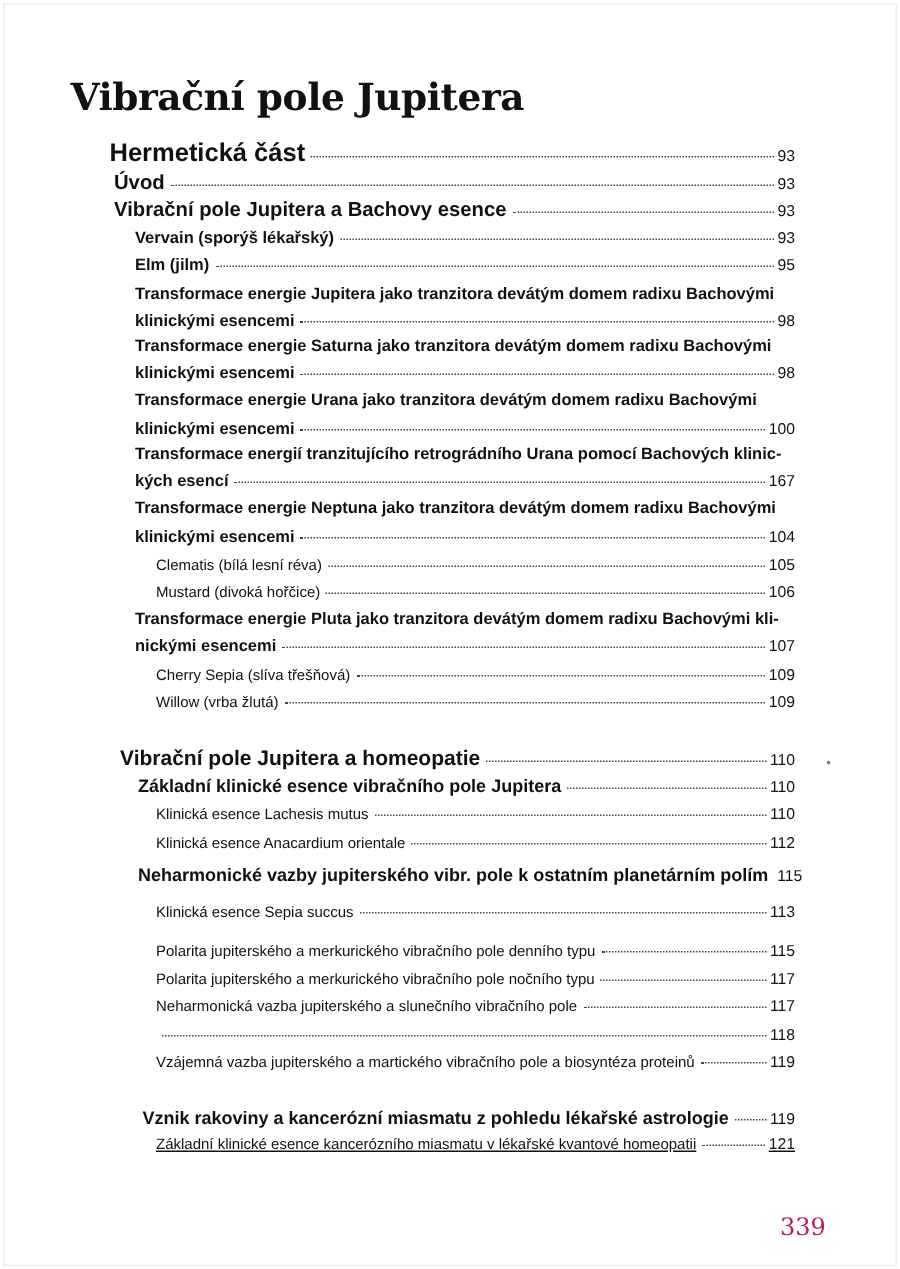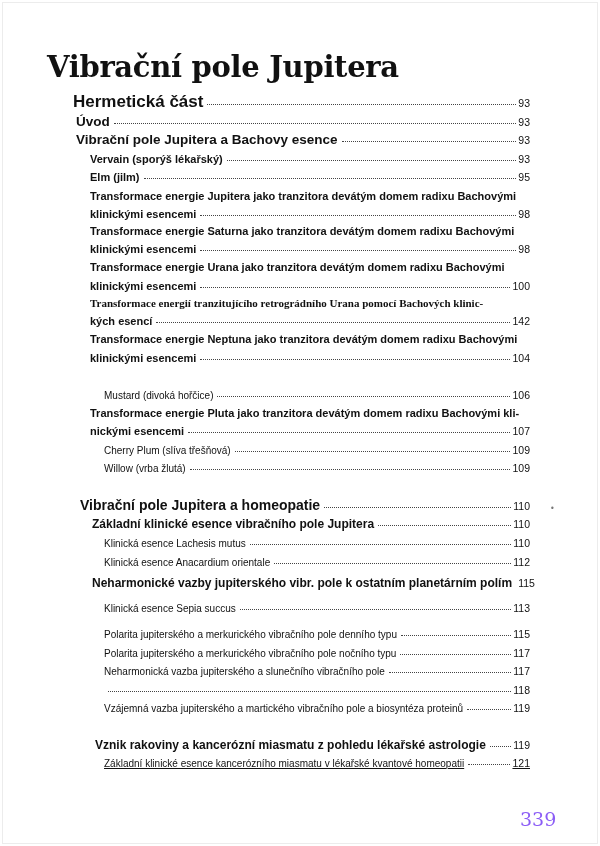--- a/index.html
+++ b/index.html
@@ -12,21 +12,21 @@
     }
     .page-border {
       position: absolute; left: 2px; top: 2px; right: 2px; bottom: 2px;
       border: 1px solid #ececec;
     }
     .title {
       position: absolute;
       left: 47px; top: 50px;
       font-family: "DejaVu Serif", "Liberation Serif", serif;
       font-weight: bold;
-      font-size: 29px;
+      font-size: 25px;
       letter-spacing: -0.3px;
       color: #111;
       margin: 0;
       white-space: nowrap;
     }
     .toc {
       position: absolute;
       left: 0; top: 0; width: 600px; height: 846px;
       font-family: "Liberation Sans", "DejaVu Sans", sans-serif;
     }
@@ -63,22 +63,22 @@
     .l3 .page { font-size: 10.5px; }
     .l1h { font-size: 14px; font-weight: bold; }
     .l1h .page { font-size: 10.5px; }
     .l2h { font-size: 12px; font-weight: bold; }
     .l2h .page { font-size: 10.5px; }
 
     .page-number {
       position: absolute;
       left: 520px; top: 808px;
       font-family: "DejaVu Serif", "Liberation Serif", serif;
-      font-size: 19px;
-      color: #8b5cf6;
+      font-size: 16px;
+      color: #be185d;
     }
     .speck {
       position: absolute; left: 550px; top: 504px;
       font-size: 8px; color: #777;
       font-family: "DejaVu Sans", sans-serif;
     }
   </style>
 </head>
 <body>
 
@@ -132,50 +132,55 @@
     <span class="page">98</span>
   </div>
 
   <div class="wrapline l2" style="left:90px; top:261px;">Transformace energie Urana jako tranzitora devátým domem radixu Bachovými</div>
   <div class="entry l2" style="left:90px; top:280px;">
     <span class="label">klinickými esencemi</span>
     <span class="dots"></span>
     <span class="page">100</span>
   </div>
 
-  <div class="wrapline l2" style="left:90px; top:297px;font-family:Liberation Serif, serif;">Transformace energií tranzitujícího retrográdního Urana pomocí Bachových klinic-</div>
+  <div class="wrapline l2" style="left:90px; top:297px;">Transformace energií tranzitujícího retrográdního Urana pomocí Bachových klinic-</div>
   <div class="entry l2" style="left:90px; top:315px;">
     <span class="label">kých esencí</span>
     <span class="dots"></span>
-    <span class="page">142</span>
+    <span class="page">167</span>
   </div>
 
   <div class="wrapline l2" style="left:90px; top:333px;">Transformace energie Neptuna jako tranzitora devátým domem radixu Bachovými</div>
   <div class="entry l2" style="left:90px; top:352px;">
     <span class="label">klinickými esencemi</span>
     <span class="dots"></span>
     <span class="page">104</span>
   </div>
 
+  <div class="entry l3" style="left:104px; top:371px;">
+    <span class="label">Clematis (bílá lesní réva)</span>
+    <span class="dots"></span>
+    <span class="page">105</span>
+  </div>
 
   <div class="entry l3" style="left:104px; top:389px;">
     <span class="label">Mustard (divoká hořčice)</span>
     <span class="dots"></span>
     <span class="page">106</span>
   </div>
 
   <div class="wrapline l2" style="left:90px; top:407px;">Transformace energie Pluta jako tranzitora devátým domem radixu Bachovými kli-</div>
   <div class="entry l2" style="left:90px; top:425px;">
     <span class="label">nickými esencemi</span>
     <span class="dots"></span>
     <span class="page">107</span>
   </div>
 
   <div class="entry l3" style="left:104px; top:444px;">
-    <span class="label">Cherry Plum (slíva třešňová)</span>
+    <span class="label">Cherry Sepia (slíva třešňová)</span>
     <span class="dots"></span>
     <span class="page">109</span>
   </div>
 
   <div class="entry l3" style="left:104px; top:462px;">
     <span class="label">Willow (vrba žlutá)</span>
     <span class="dots"></span>
     <span class="page">109</span>
   </div>
 

